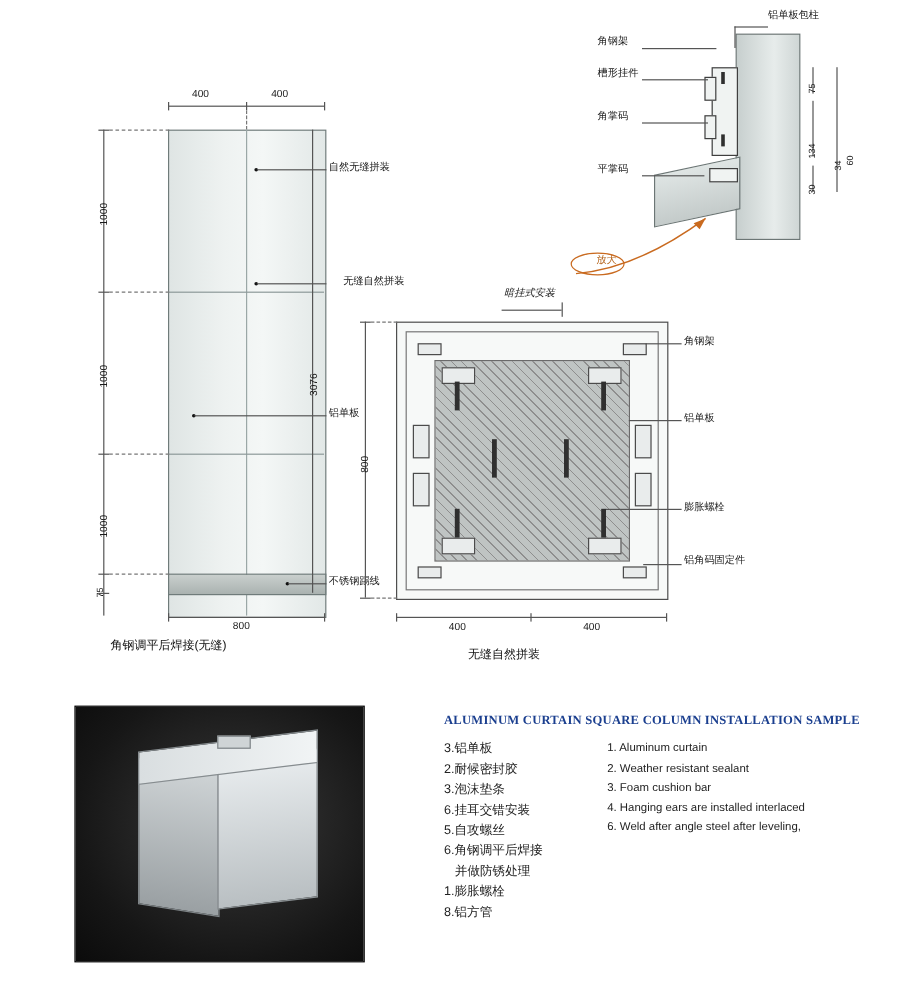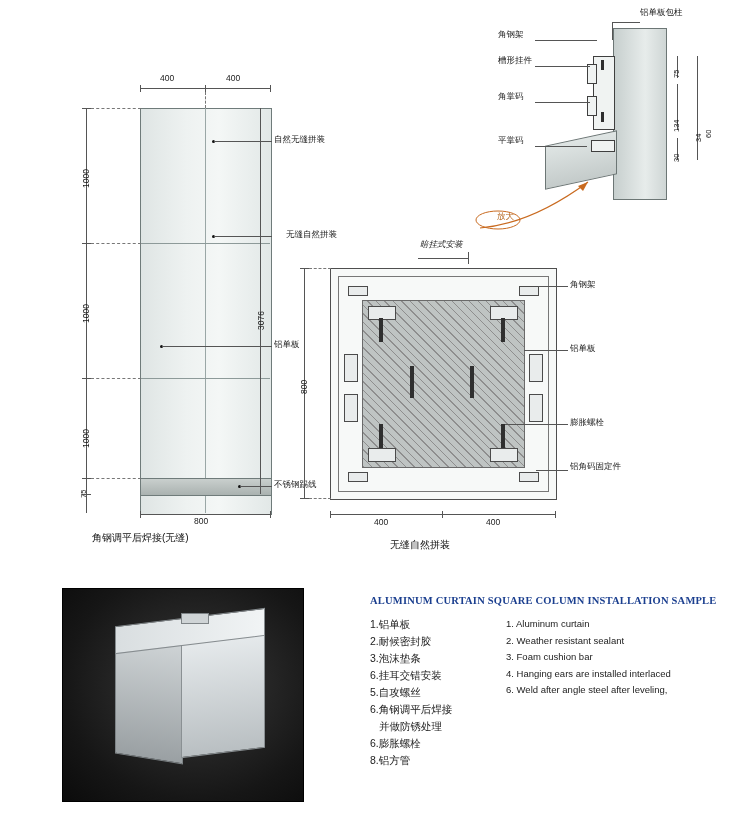--- a/index.html
+++ b/index.html
@@ -281,28 +281,28 @@
     <div class="panel-b"></div>
     <div class="panel-top"></div>
     <div class="panel-tab"></div>
   </div>
 
   <div id="textblock">
     <div class="t-title-en">ALUMINUM CURTAIN SQUARE COLUMN INSTALLATION SAMPLE</div>
 
     <div class="cols">
       <div class="col-cn">
-        <div class="li">1.铝单板</div>
+        <div class="li">3.铝单板</div>
         <div class="li">2.耐候密封胶</div>
         <div class="li">3.泡沫垫条</div>
         <div class="li">6.挂耳交错安装</div>
         <div class="li">5.自攻螺丝</div>
         <div class="li">6.角钢调平后焊接</div>
         <div class="li" style="padding-left:9px;">并做防锈处理</div>
-        <div class="li">6.膨胀螺栓</div>
+        <div class="li">1.膨胀螺栓</div>
         <div class="li">8.铝方管</div>
       </div>
 
       <div class="col-en">
         <div class="li en">1. Aluminum curtain</div>
         <div class="li en">2. Weather resistant sealant</div>
         <div class="li en">3. Foam cushion bar</div>
         <div class="li en">4. Hanging ears are installed interlaced</div>
         <div class="li en">6. Weld after angle steel after leveling,</div>
       </div>

